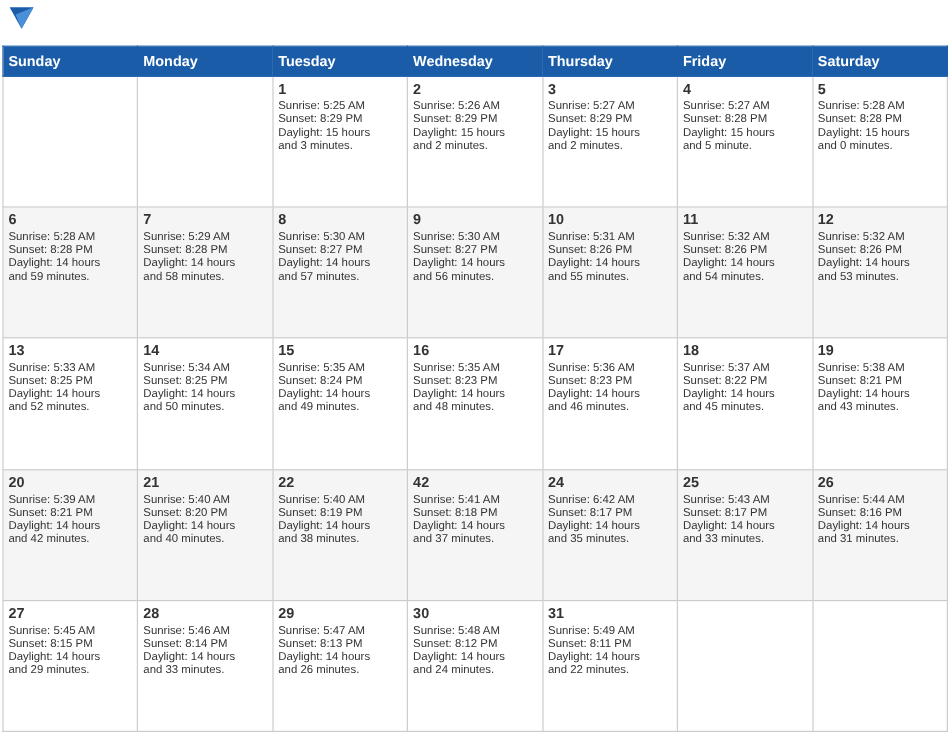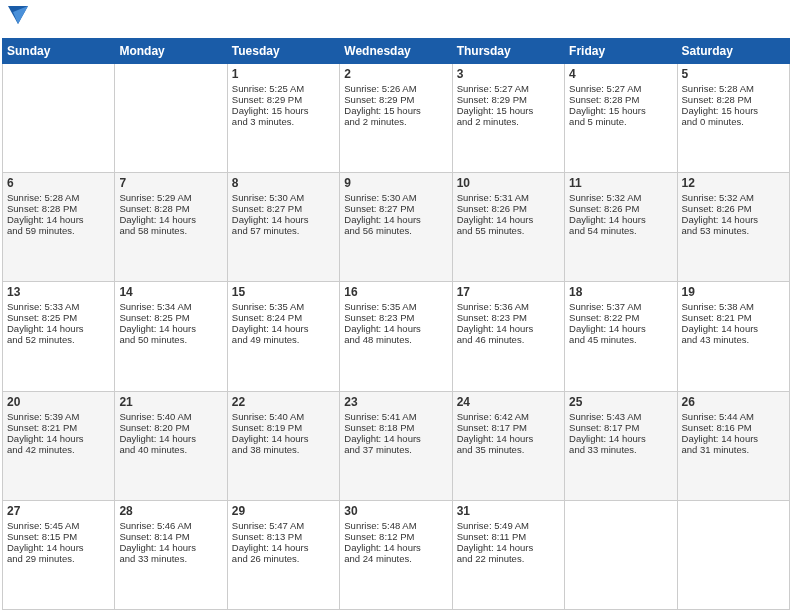--- a/index.html
+++ b/index.html
@@ -286,21 +286,21 @@
             <div>and 40 minutes.</div>
           </td>
           <td>
             <span class="day-num">22</span>
             <div>Sunrise: 5:40 AM</div>
             <div>Sunset: 8:19 PM</div>
             <div>Daylight: 14 hours</div>
             <div>and 38 minutes.</div>
           </td>
           <td>
-            <span class="day-num">23</span>
+            <span class="day-num">42</span>
             <div>Sunrise: 5:41 AM</div>
             <div>Sunset: 8:18 PM</div>
             <div>Daylight: 14 hours</div>
             <div>and 37 minutes.</div>
           </td>
           <td>
             <span class="day-num">24</span>
             <div>Sunrise: 6:42 AM</div>
             <div>Sunset: 8:17 PM</div>
             <div>Daylight: 14 hours</div>

